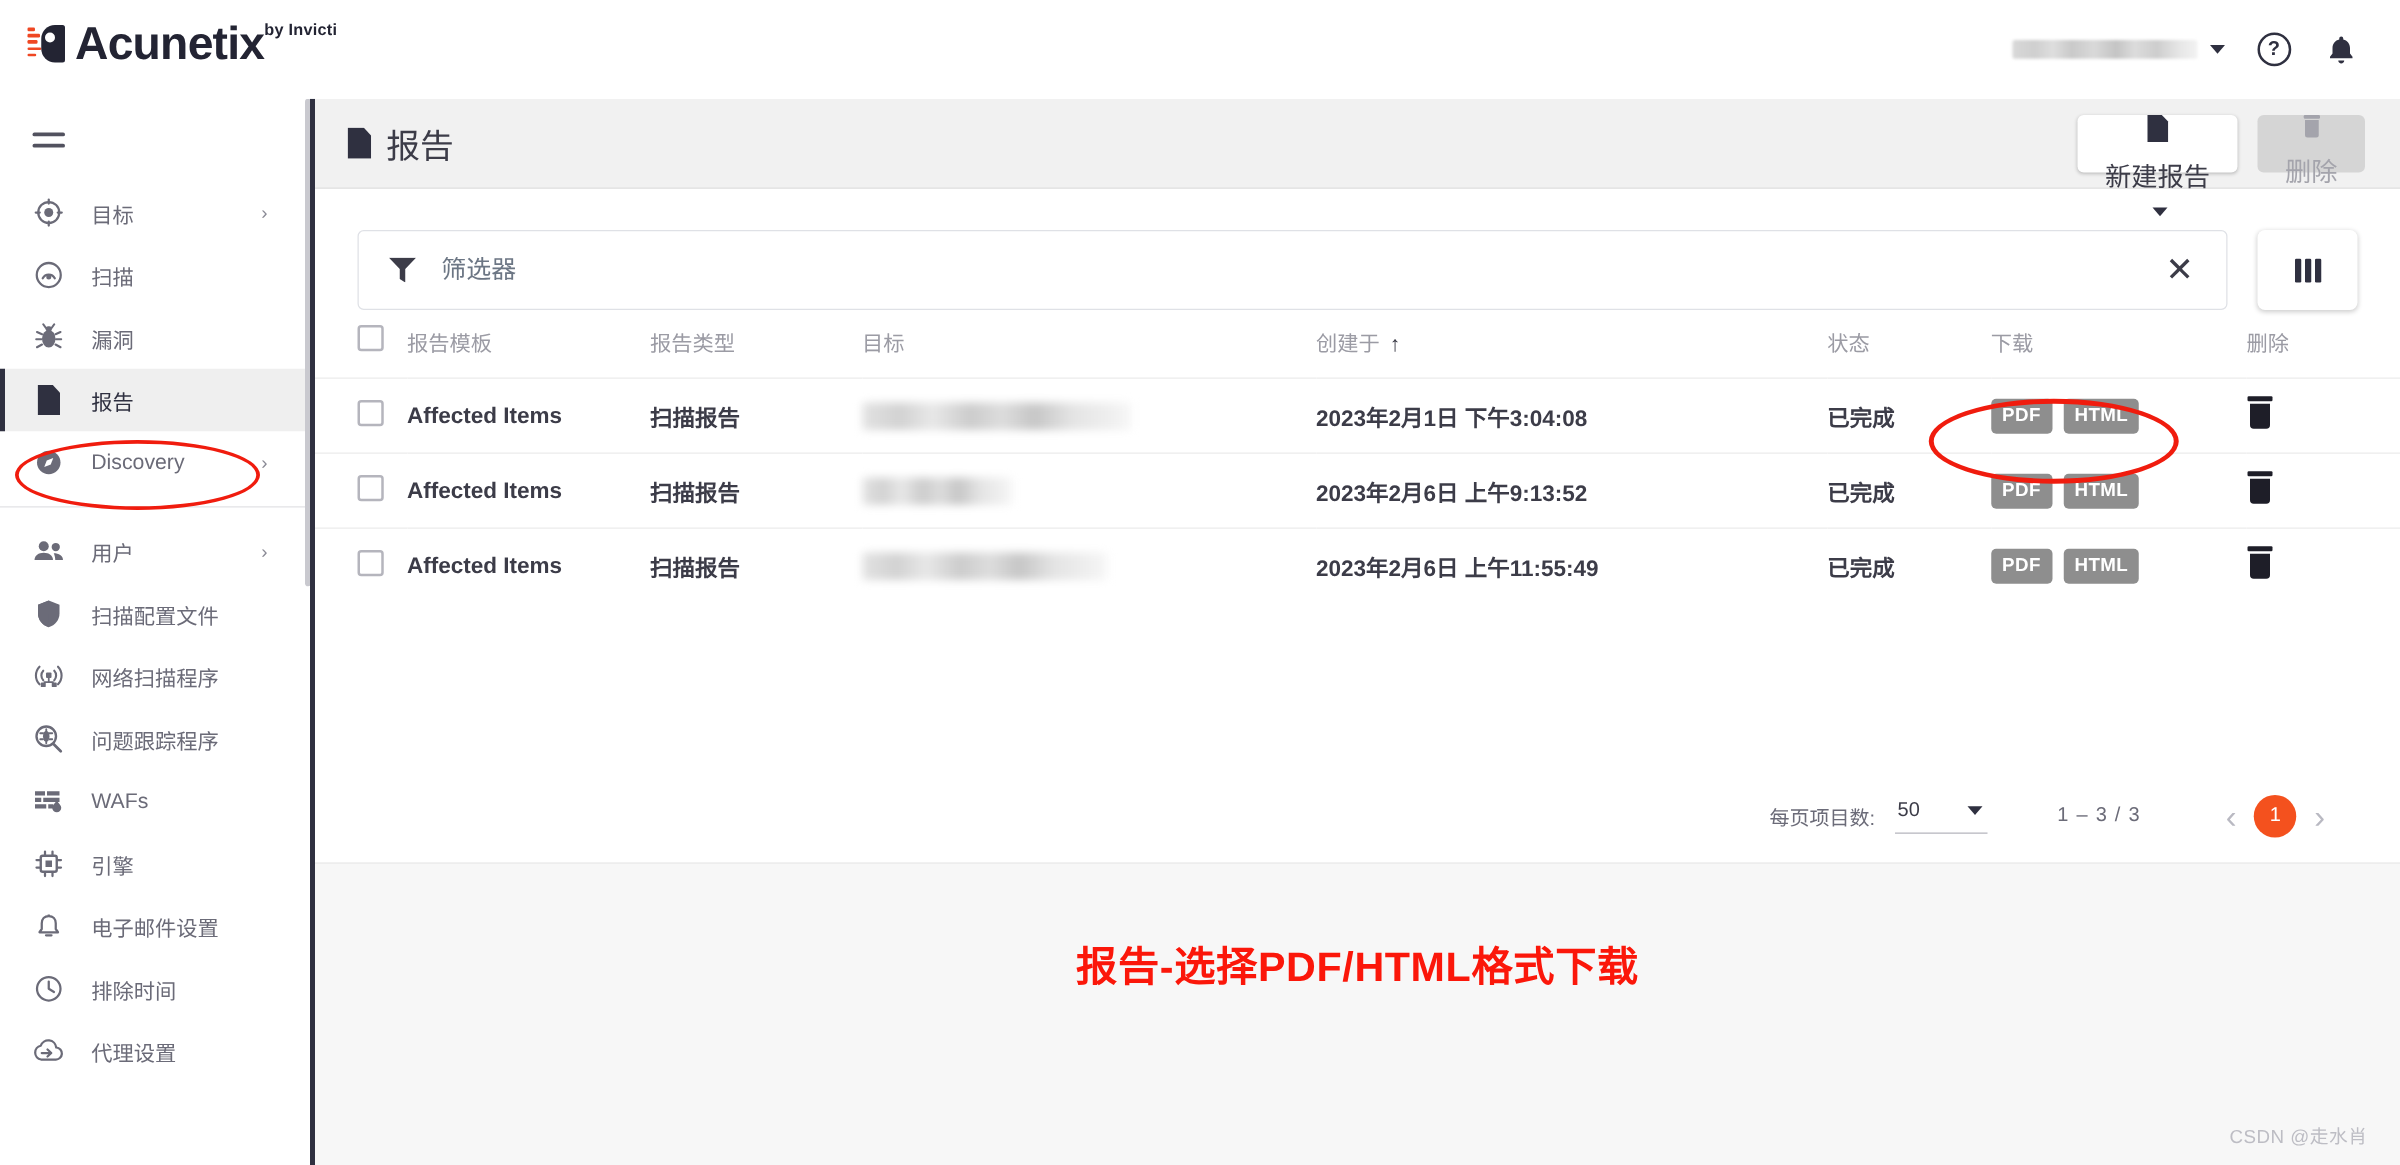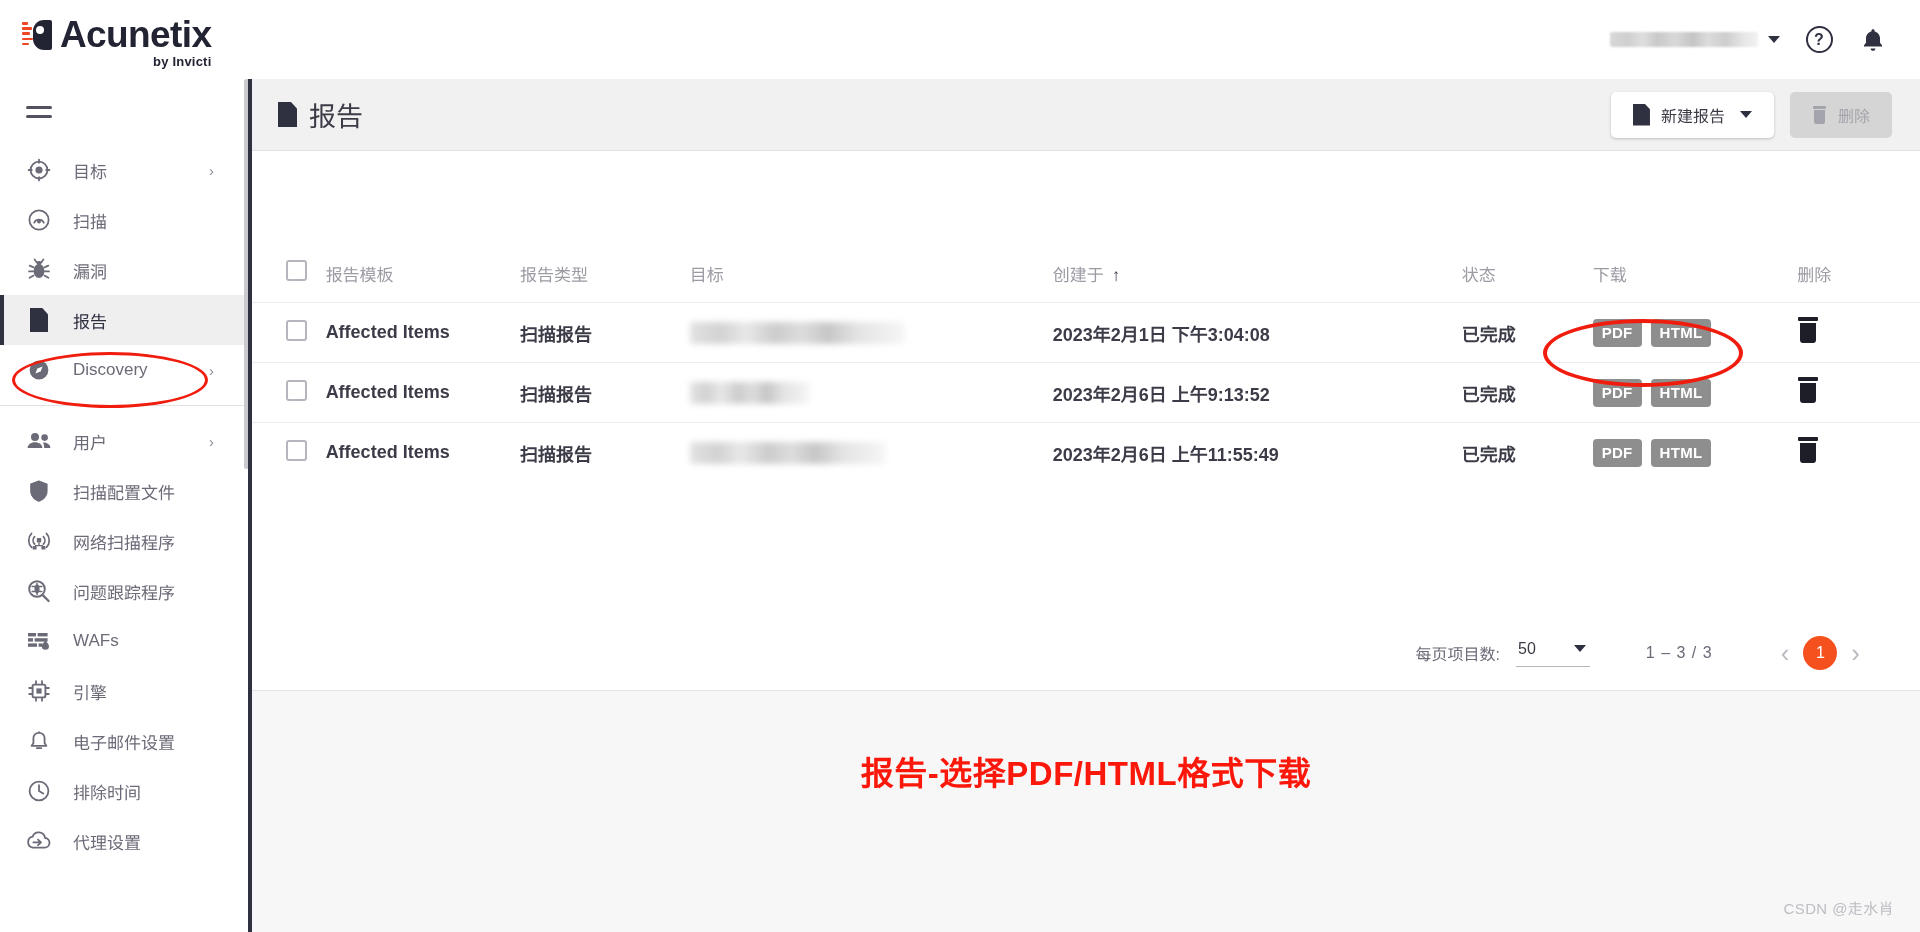--- a/index.html
+++ b/index.html
@@ -63,21 +63,21 @@
     border-radius: 11px 2px 2px 11px;
   }
   .brand-shape::after {
     content: "";
     position: absolute;
     left: 3px; top: 6px;
     width: 8px; height: 8px;
     border-radius: 50%;
     background: #ffffff;
   }
-  .brand-texts { display: flex; flex-direction: column; }
+  .brand-texts { display: flex; flex-direction: row; }
   .brand-name {
     font-size: 37px;
     font-weight: bold;
     letter-spacing: -0.6px;
     color: #232433;
     line-height: 38px;
   }
   .brand-sub {
     font-size: 13px;
     font-weight: bold;
@@ -261,24 +261,25 @@
     align-items: center;
     gap: 16px;
   }
   .btn {
     display: flex;
     align-items: center;
     gap: 11px;
     height: 46px;
     padding: 0 22px;
     border-radius: 5px;
-    font-size: 16px;
+    font-size: 21px;
     cursor: pointer;
     border: none;
     font-family: inherit;
+    flex-direction: column;
   }
   .btn-white {
     background: #ffffff;
     color: #3c3c48;
     box-shadow: 0 1px 3px rgba(0,0,0,0.22);
   }
   .btn-disabled {
     background: #d5d5d5;
     color: #a4a4ac;
     cursor: default;
@@ -796,20 +797,36 @@
           <span>新建报告</span>
           <span class="caret-s"></span>
         </button>
         <button class="btn btn-disabled">
           <span class="trash-ico"></span>
           <span>删除</span>
         </button>
       </div>
     </div>
 
+    <div class="filter-zone">
+      <div class="filter-row">
+        <div class="filter-box">
+          <span class="funnel"></span>
+          <input class="filter-input" type="text" placeholder="筛选器" style="">
+          <span class="clear-x">✕</span>
+        </div>
+        <div class="cols-btn">
+          <span style="display:flex;gap:3px;">
+            <i></i>
+              <i></i>
+              <i></i>
+          </span>
+        </div>
+      </div>
+    </div>
 
     <div class="table-wrap">
       <table class="reports">
         <thead>
           <tr>
             <th class="col-chk">
               <span class="chk"></span>
             </th>
             <th class="col-tpl">报告模板</th>
             <th class="col-type">报告类型</th>

